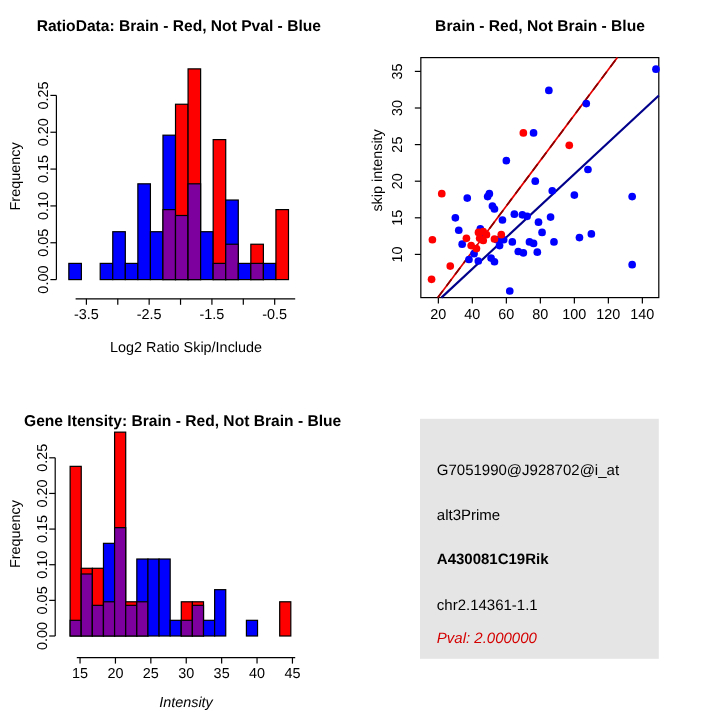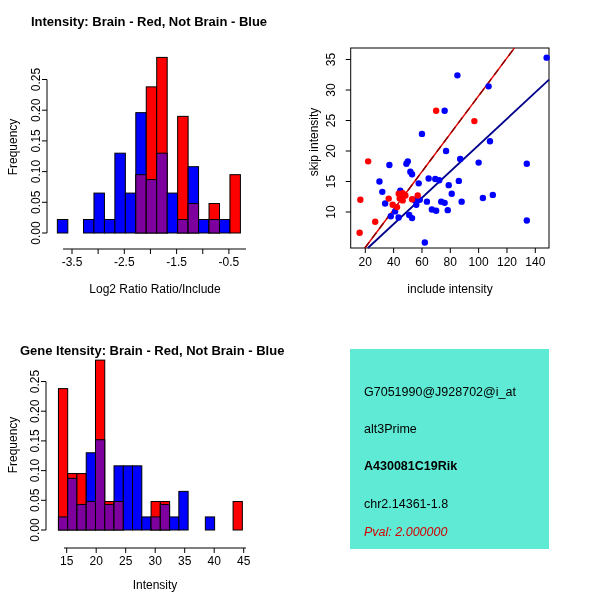--- a/index.html
+++ b/index.html
@@ -219,32 +219,32 @@
           <rect x="160.33300000000003" y="501.488" width="9.262999999999977" height="28.512" fill="#FF0000" stroke="#000" stroke-width="1"></rect>
           <rect x="160.33300000000003" y="504.458" width="9.262999999999977" height="25.541999999999973" fill="#7D009E" stroke="#000" stroke-width="1"></rect>
           <rect x="169.596" y="516.932" width="9.262999999999977" height="13.067999999999984" fill="#0000FF" stroke="#000" stroke-width="1"></rect>
           <rect x="178.85899999999998" y="491.39" width="9.263000000000034" height="38.610000000000014" fill="#0000FF" stroke="#000" stroke-width="1"></rect>
           <rect x="205.35000000000002" y="516.932" width="9.262999999999977" height="13.067999999999984" fill="#0000FF" stroke="#000" stroke-width="1"></rect>
           <rect x="233.08000000000004" y="501.488" width="9.262999999999977" height="28.512" fill="#FF0000" stroke="#000" stroke-width="1"></rect>
         </g>
       </g>
     </svg>
 
-  <div class="t title" style="left:30px;top:14px;width:238px;">Intensity: Brain - Red, Not Brain - Blue</div>
+  <div class="t title" style="left:30px;top:14px;width:238px;">RatioData: Brain - Red, Not Pval - Blue</div>
+  <div class="t title" style="left:328px;top:14px;width:244px;">Brain - Red, Not Brain - Blue</div>
   <div class="t title" style="left:20px;top:314px;width:260px;margin-top:29px;">Gene Itensity: Brain - Red, Not Brain - Blue</div>
 
-  <div class="t axlab" style="left:55px;top:282px;width:200px;">Log2 Ratio Ratio/Include</div>
-  <div class="t axlab" style="left:350px;top:282px;width:200px;">include intensity</div>
-  <div class="t axlab" style="left:55px;top:578px;width:200px;">Intensity</div>
+  <div class="t axlab" style="left:55px;top:282px;width:200px;">Log2 Ratio Skip/Include</div>
+  <div class="t axlab" style="left:55px;top:578px;width:200px;font-style:italic;">Intensity</div>
 
   <div class="t axlab rot" style="left:13px;top:147px;">Frequency</div>
   <div class="t axlab rot" style="left:314px;top:142px;">skip intensity</div>
   <div class="t axlab rot" style="left:13px;top:445px;">Frequency</div>
 
-  <div id="infobox" style="left: 350px; top: 349px; width: 199px; height: 200px; background: #5eead4;">
+  <div id="infobox" style="left: 350px; top: 349px; width: 199px; height: 200px; background: #e5e5e5;">
     <div class="info-line" style="top: 36px; color: rgb(0, 0, 0);">G7051990@J928702@i_at</div>
     <div class="info-line" style="top: 73px; color: rgb(0, 0, 0); text-align: right;">alt3Prime</div>
     <div class="info-line" style="top: 110px; color: rgb(0, 0, 0); font-weight: bold;">A430081C19Rik</div>
-    <div class="info-line" style="top: 148px; color: rgb(0, 0, 0);">chr2.14361-1.8</div>
+    <div class="info-line" style="top: 148px; color: rgb(0, 0, 0);">chr2.14361-1.1</div>
     <div class="info-line" style="top: 176px; color: rgb(212, 0, 0); font-style: italic;">Pval: 2.000000</div>
   </div>
 
 </div>
 
 </body></html>

